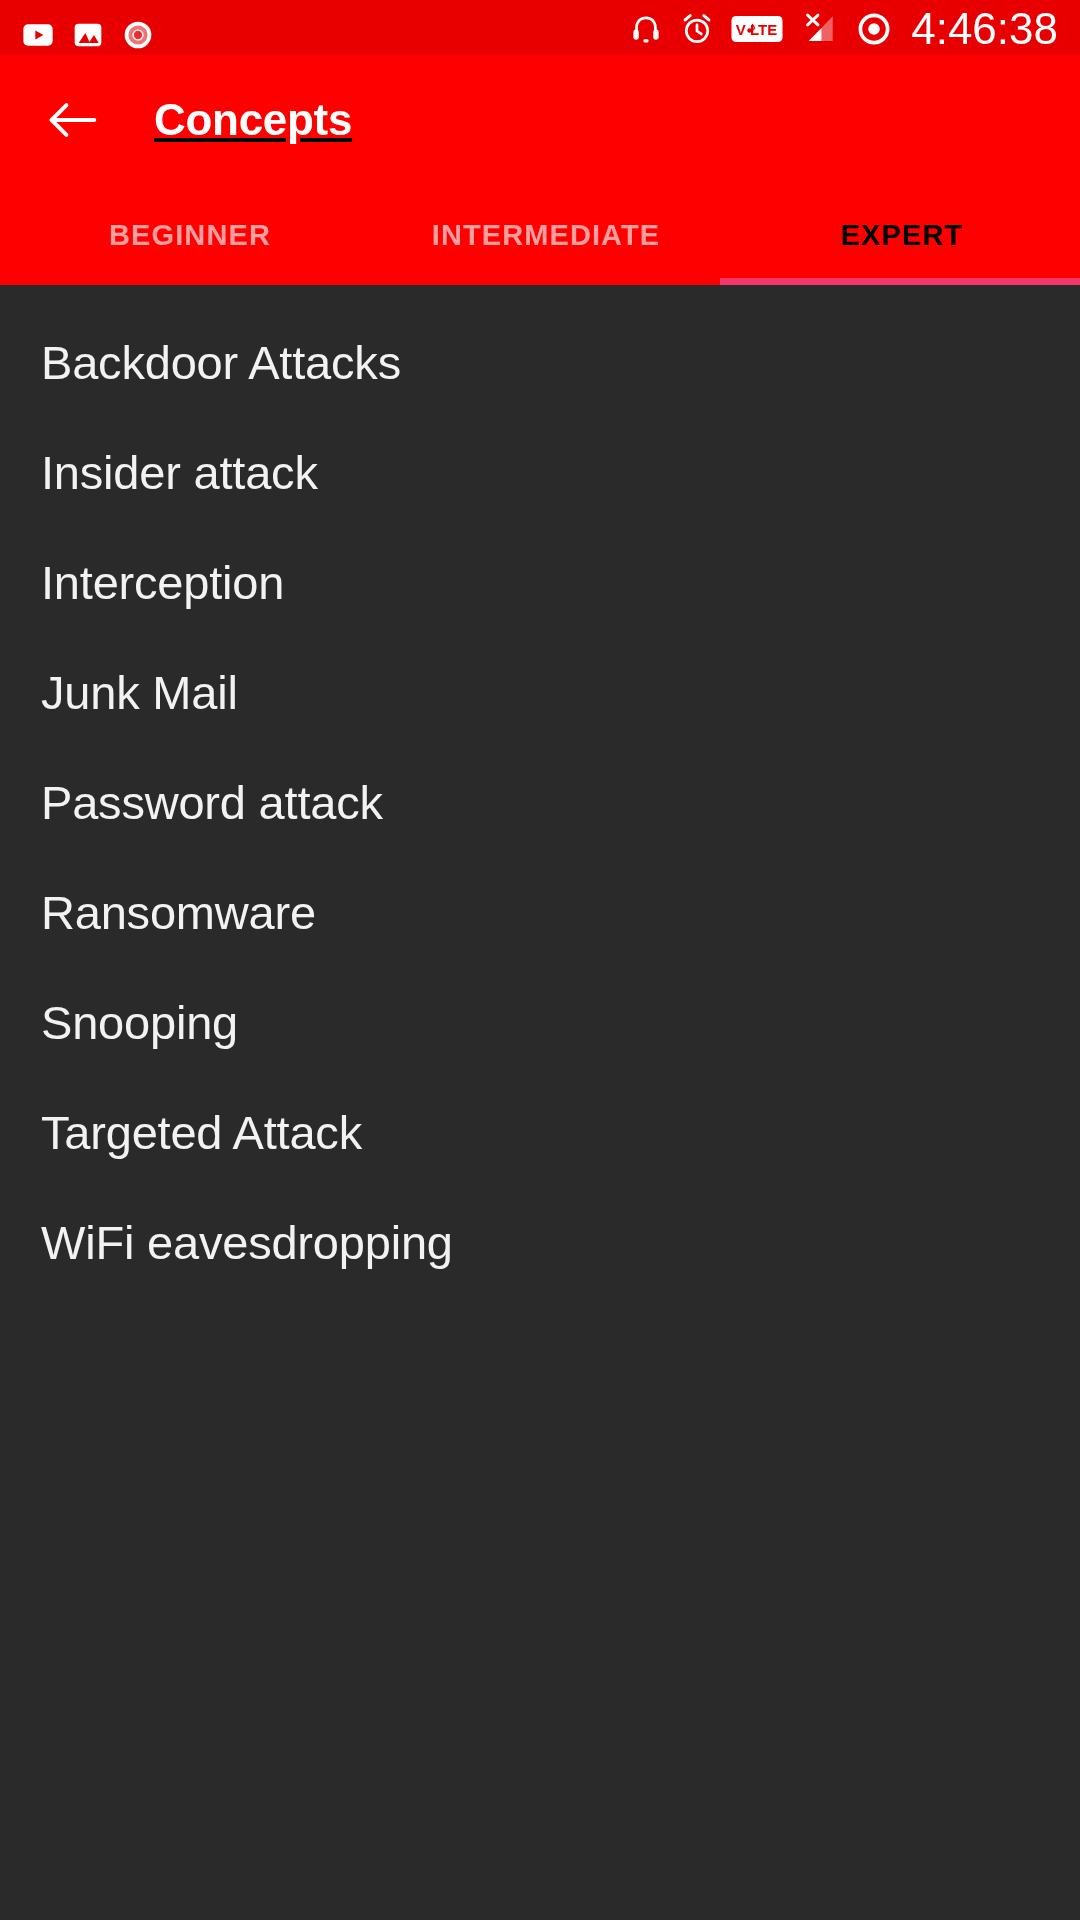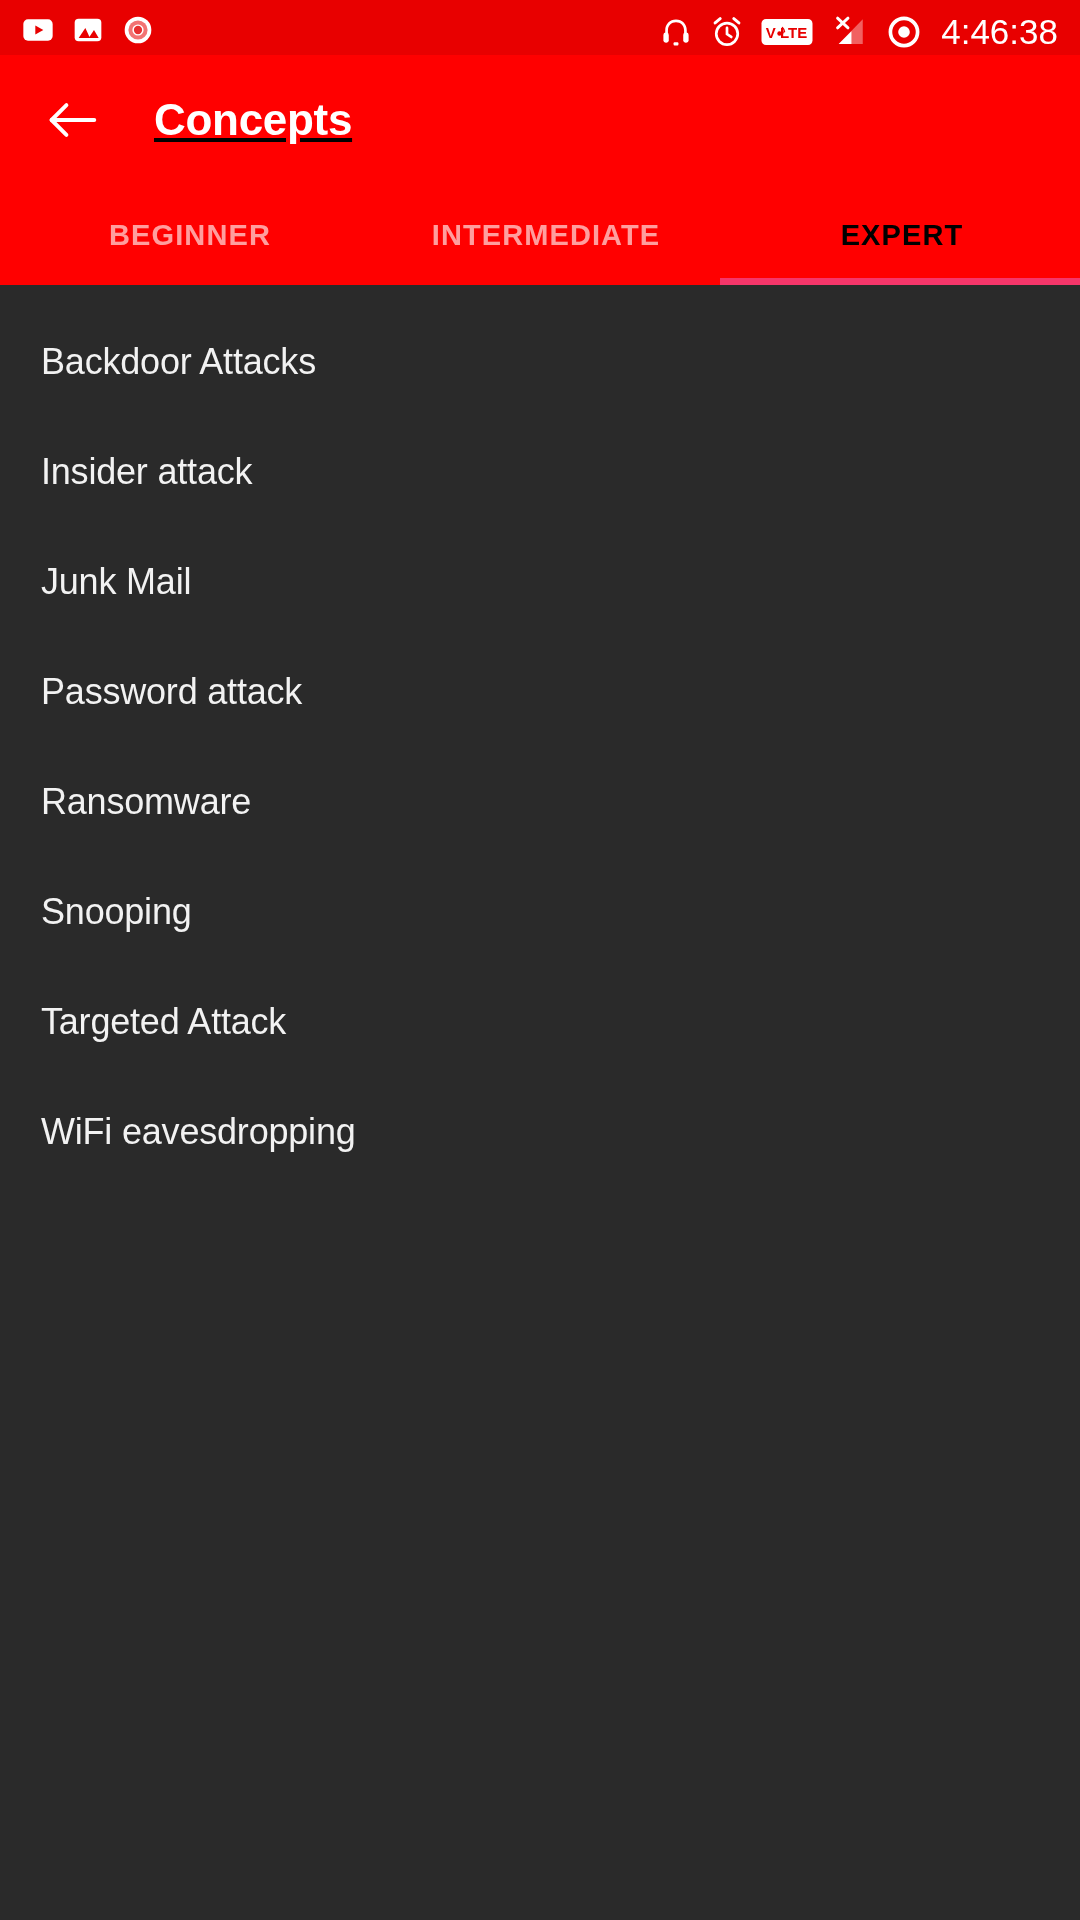--- a/index.html
+++ b/index.html
@@ -21,43 +21,43 @@
     display: flex;
     flex-direction: column;
     background: #2a2a2a;
   }
 
   
   .status-bar {
     height: 55px;
     background: #e80000;
     display: flex;
-    align-items: flex-start;
-    padding: 14px 22px;
+    align-items: flex-end;
+    padding: 4px 22px;
     box-sizing: border-box;
     flex: 0 0 auto;
   }
   .status-left {
     display: flex;
     align-items: center;
     gap: 18px;
   }
   .status-right {
     margin-left: auto;
     display: flex;
     align-items: center;
     gap: 17px;
   }
   .sb-icon {
     display: block;
     line-height: 0;
   }
   .clock-text {
     color: #ffffff;
-    font-size: 35px;
+    font-size: 44px;
     font-weight: 400;
     letter-spacing: 0px;
     line-height: 1;
     margin-left: 3px;
     white-space: nowrap;
   }
 
   
   .appbar {
     background: #ff0000;
@@ -138,21 +138,21 @@
   .list-item {
     height: 110px;
     display: flex;
     align-items: center;
     padding-left: 41px;
     box-sizing: border-box;
     cursor: pointer;
   }
   .list-item-label {
     color: #f2f2f2;
-    font-size: 36px;
+    font-size: 47px;
     font-weight: 400;
     letter-spacing: -0.2px;
     white-space: nowrap;
   }
 </style>
 </head>
 <body>
 
 <div class="phone">
 
@@ -252,20 +252,23 @@
   </div>
 
   <div class="list">
     <div class="list-item">
       <span class="list-item-label">Backdoor Attacks</span>
     </div>
     <div class="list-item">
       <span class="list-item-label">Insider attack</span>
     </div>
     <div class="list-item">
+      <span class="list-item-label">Interception</span>
+    </div>
+    <div class="list-item">
       <span class="list-item-label">Junk Mail</span>
     </div>
     <div class="list-item">
       <span class="list-item-label">Password attack</span>
     </div>
     <div class="list-item">
       <span class="list-item-label">Ransomware</span>
     </div>
     <div class="list-item">
       <span class="list-item-label">Snooping</span>

